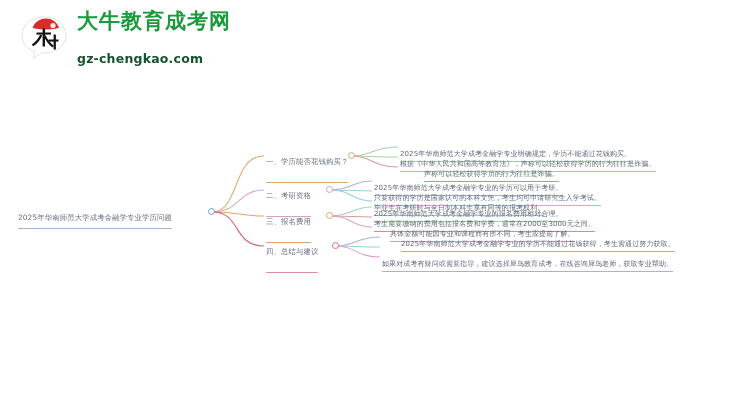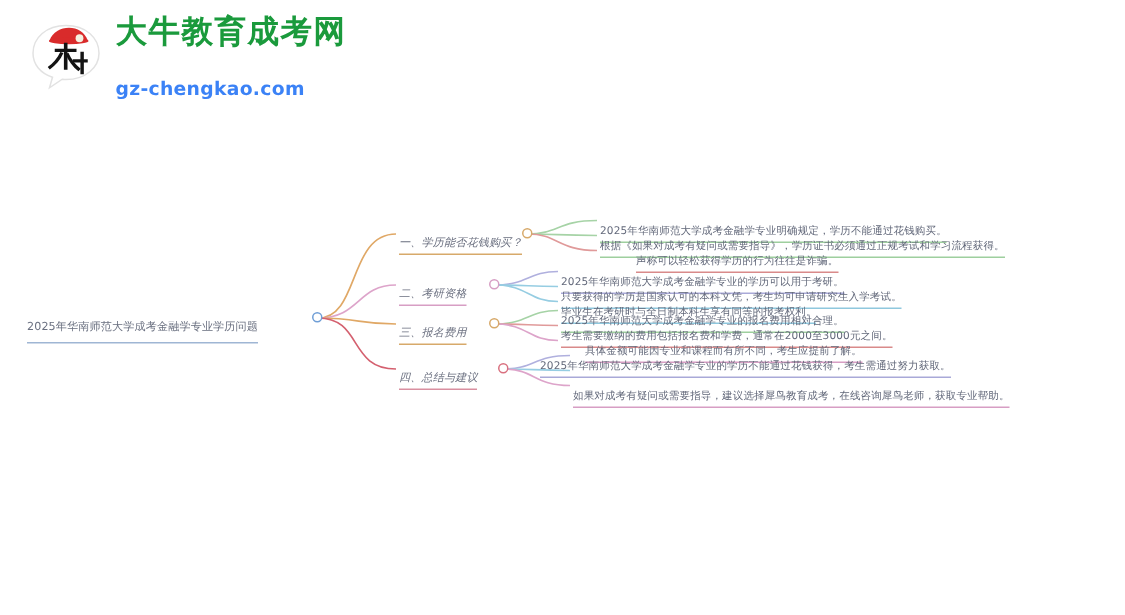--- a/index.html
+++ b/index.html
@@ -18,21 +18,21 @@
 
   .logo-mark { position:relative; width:48px; height:46px; }
   .logo-mark svg { display:block; }
 
   .logo-text { display:flex; flex-direction:column; justify-content:center; gap:20px; }
   .logo-title {
     font-size:21px; font-weight:bold; color:#1a9a3c;
     letter-spacing:1px; line-height:1.05; white-space:nowrap;
   }
   .logo-sub {
-    font-size:12.5px; font-weight:bold; color:#3b82f6;
+    font-size:12.5px; font-weight:bold; color:#14532d;
     letter-spacing:.2px; line-height:1.05; white-space:nowrap;
   }
 
   
   .map { position:absolute; left:0; top:0; width:750px; height:410px; }
   .map svg.links { position:absolute; left:0; top:0; width:750px; height:410px; }
 
   .node { position:absolute; white-space:nowrap; }
 
   .node-label {
@@ -48,22 +48,21 @@
     font-size:7.4px;
     color:#6a7080;
     border-bottom:1px solid #9fb6d4;
     padding-bottom:6px;
   }
 
   .branch .node-label {
     font-size:7.4px;
     color:#6b7080;
     border-bottom:1px solid #d7a96a;
-    padding-bottom:3px;
-    font-style:italic;
+    padding-bottom:16px;
   }
   .branch.b2 .node-label { border-bottom-color:#d79ec4; }
   .branch.b3 .node-label { border-bottom-color:#d7a96a; }
   .branch.b4 .node-label { border-bottom-color:#d98fa0; }
 
   .leaf .node-label {
     font-size:7px;
     color:#62687a;
     border-bottom:1px solid #9ecf9e;
     padding-bottom:2px;
@@ -156,21 +155,21 @@
 
   <div class="node branch b1" style="left:266px; top:149px;">
     <span class="node-label">一、学历能否花钱购买？</span>
   </div>
   <div class="dot d1" style="left:348px; top:152px;"></div>
 
   <div class="node leaf" style="left:400px; top:141px;">
     <span class="node-label">2025年华南师范大学成考金融学专业明确规定，学历不能通过花钱购买。</span>
   </div>
   <div class="node leaf" style="left:400px; top:151px;">
-    <span class="node-label">根据《如果对成考有疑问或需要指导》，学历证书必须通过正规考试和学习流程获得。</span>
+    <span class="node-label">根据《中华人民共和国高等教育法》，声称可以轻松获得学历的行为往往是诈骗。</span>
   </div>
   <div class="node leaf" style="left:400px; top:161px;">
     <span class="node-label" style="border-bottom-color:#d98a8a;margin-left:24px;">声称可以轻松获得学历的行为往往是诈骗。</span>
   </div>
 
   <div class="node branch b2" style="left:266px; top:183px;">
     <span class="node-label">二、考研资格</span>
   </div>
   <div class="dot d2" style="left:326px; top:186px;"></div>
 
@@ -197,20 +196,20 @@
   </div>
   <div class="node leaf" style="left:374px; top:221px;">
     <span class="node-label" style="border-bottom-color:#d79ec4;margin-left:16px;">具体金额可能因专业和课程而有所不同，考生应提前了解。</span>
   </div>
 
   <div class="node branch b4" style="left:266px; top:239px;">
     <span class="node-label">四、总结与建议</span>
   </div>
   <div class="dot d4" style="left:332px; top:242px;"></div>
 
-  <div class="node leaf" style="left:360px; top:231px;">
+  <div class="node leaf" style="left:401px; top:231px;">
     <span class="node-label" style="border-bottom-color:#a9a9d8;">2025年华南师范大学成考金融学专业的学历不能通过花钱获得，考生需通过努力获取。</span>
   </div>
   <div class="node leaf" style="left:382px; top:251px;">
     <span class="node-label" style="border-bottom-color:#d79ec4;">如果对成考有疑问或需要指导，建议选择犀鸟教育成考，在线咨询犀鸟老师，获取专业帮助。</span>
   </div>
 
 </div>
 
 </body></html>

